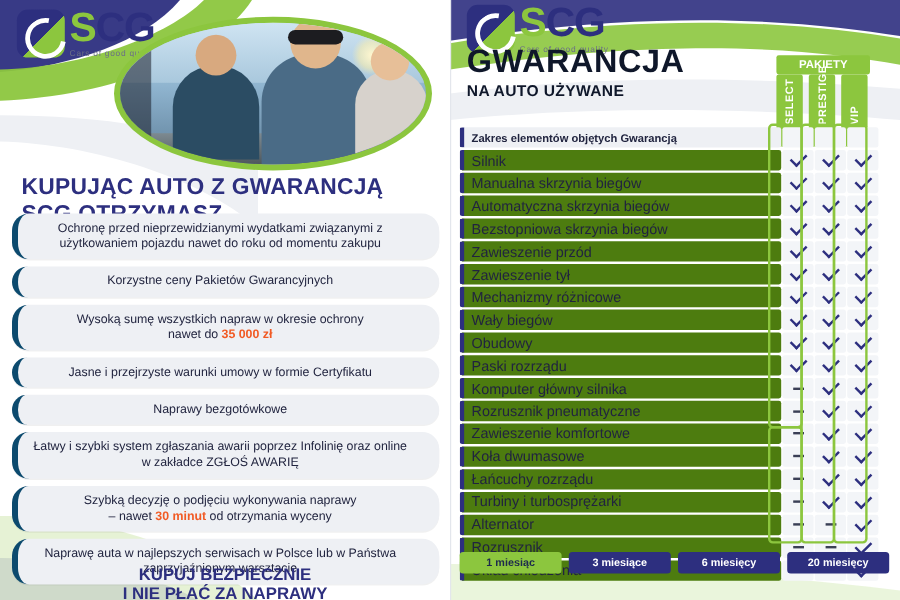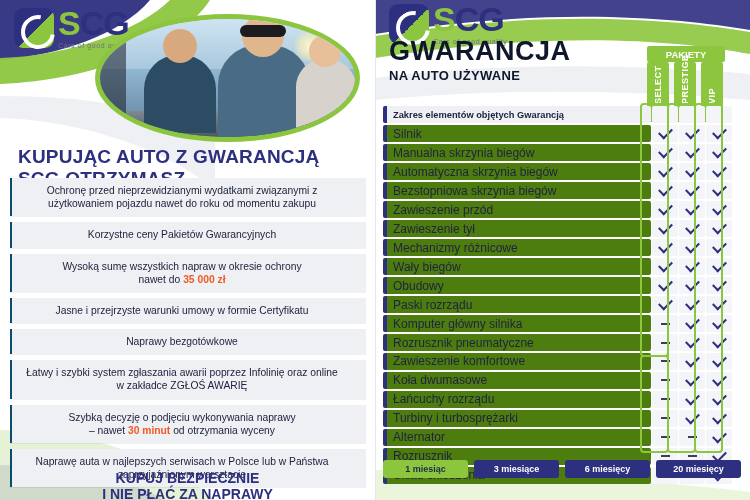--- a/index.html
+++ b/index.html
@@ -66,22 +66,22 @@
   .lheading{
     position:absolute;left:18px;top:146px;width:340px;
     font-size:19px;font-weight:bold;color:#2d2f7f;letter-spacing:.2px;
   }
 
   
   .benefits{position:absolute;left:10px;top:178px;width:356px;}
   .benefit{
     position:relative;margin-bottom:6px;
     background:#eef0f4;
-    border-left:2px solid #0c4a6e;
-    border-radius:0;
+    border-left:5px solid #0c4a6e;
+    border-radius:14px;
     padding:6px 24px 6px 10px;
     text-align:center;
     font-size:10.3px;line-height:1.28;color:#21243f;
     box-shadow:0 1px 0 rgba(0,0,0,.06);
   }
   .benefit .hl{color:#f15a24;font-weight:bold;}
 
   
   .dealerbar{
     position:absolute;left:18px;top:430px;width:340px;

